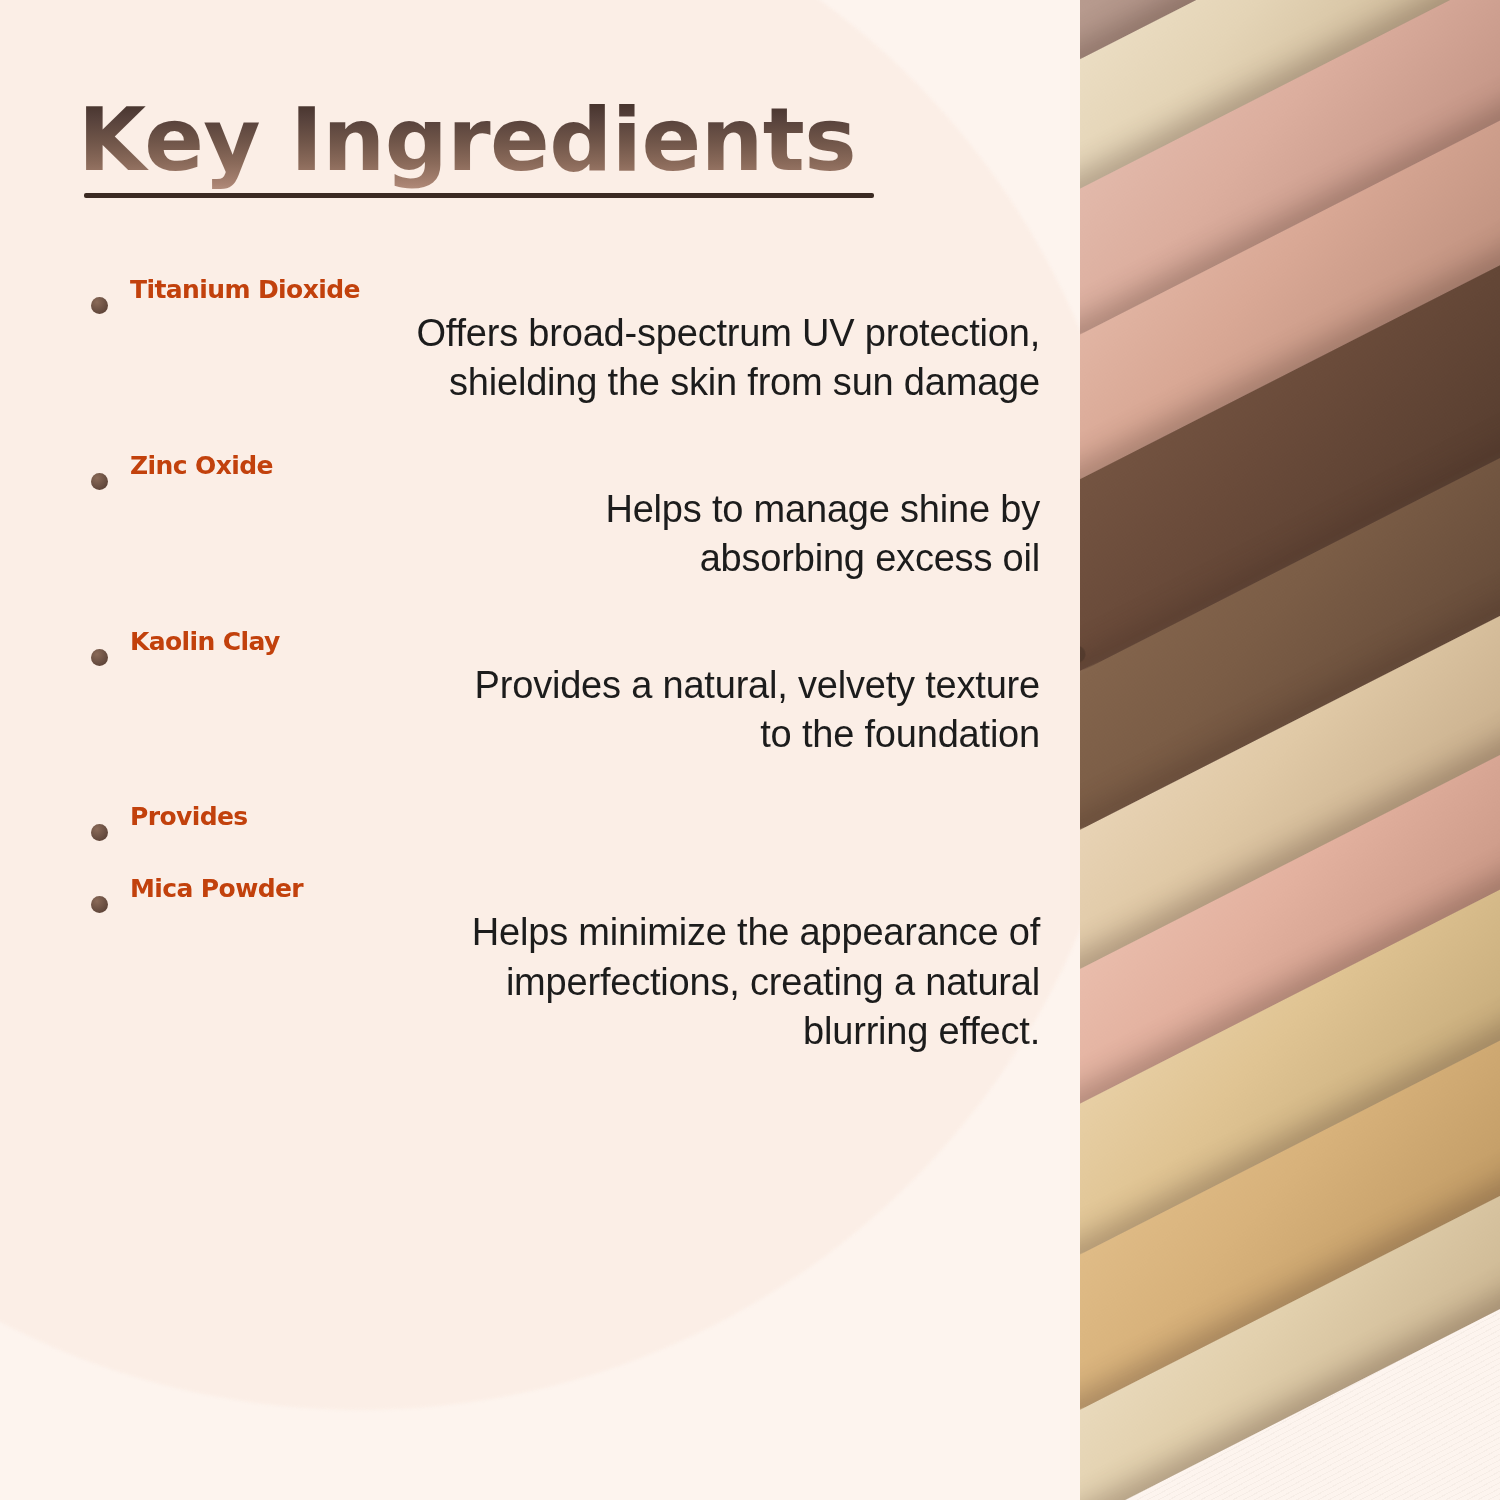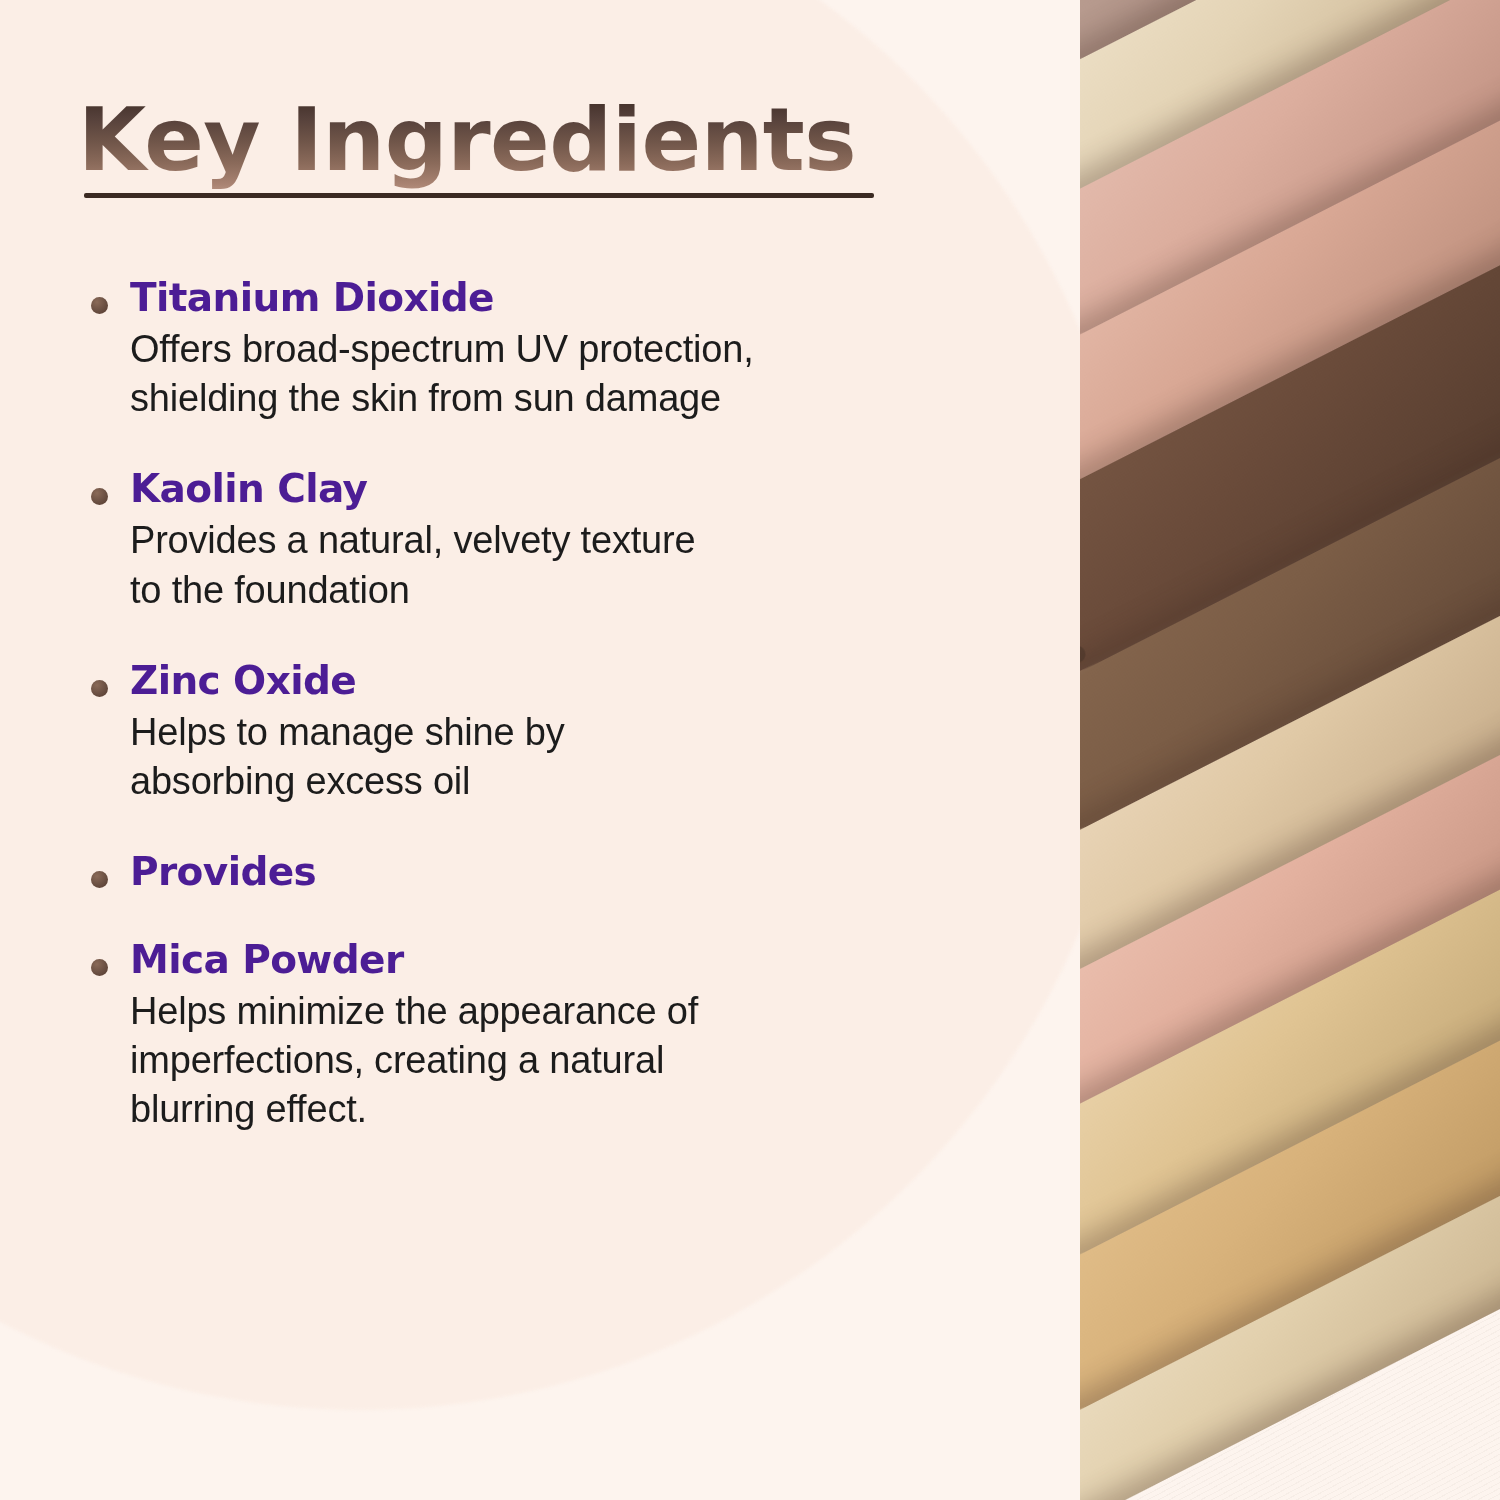--- a/index.html
+++ b/index.html
@@ -79,34 +79,35 @@
     position:absolute;
     left:13px; top:21px;
     width:17px; height:17px;
     border-radius:50%;
     background: radial-gradient(circle at 35% 30%, #8a6a58 0%, #6a4f42 55%, #53392e 100%);
   }
 
   .item-name {
     font-family:"DejaVu Sans", sans-serif;
     font-weight:700;
-    font-size:39px;
+    font-size:25px;
     line-height:1.12;
-    color:#4c1d95;
+    color:#c2410c;
     letter-spacing:-0.6px;
     margin-bottom:5px;
   }
   .item-desc {
     font-family:"Liberation Sans", sans-serif;
     font-weight:300;
     font-size:38px;
     line-height:1.30;
     color:#1c1c1c;
     letter-spacing:-0.2px;
     white-space:pre-line;
+    text-align:right;
   }
 
   
   .powder {
     position:absolute;
     right:0; top:0;
     width:420px; height:1500px;
     overflow:hidden;
   }
   .powder-inner { position:absolute; inset:0; }
@@ -192,30 +193,30 @@
 
       <div class="item">
         <span class="bullet"></span>
         <div class="item-name">Titanium Dioxide</div>
         <div class="item-desc">Offers broad-spectrum UV protection,
 shielding the skin from sun damage</div>
       </div>
 
       <div class="item">
         <span class="bullet"></span>
+        <div class="item-name">Zinc Oxide</div>
+        <div class="item-desc">Helps to manage shine by
+absorbing excess oil</div>
+      </div>
+
+      <div class="item">
+        <span class="bullet"></span>
         <div class="item-name">Kaolin Clay</div>
         <div class="item-desc">Provides a natural, velvety texture
 to the foundation</div>
-      </div>
-
-      <div class="item">
-        <span class="bullet"></span>
-        <div class="item-name">Zinc Oxide</div>
-        <div class="item-desc">Helps to manage shine by
-absorbing excess oil</div>
       </div>
 
       <div class="item">
         <span class="bullet"></span>
         <div class="item-name">Provides</div>
       </div>
 
       <div class="item">
         <span class="bullet"></span>
         <div class="item-name">Mica Powder</div>

